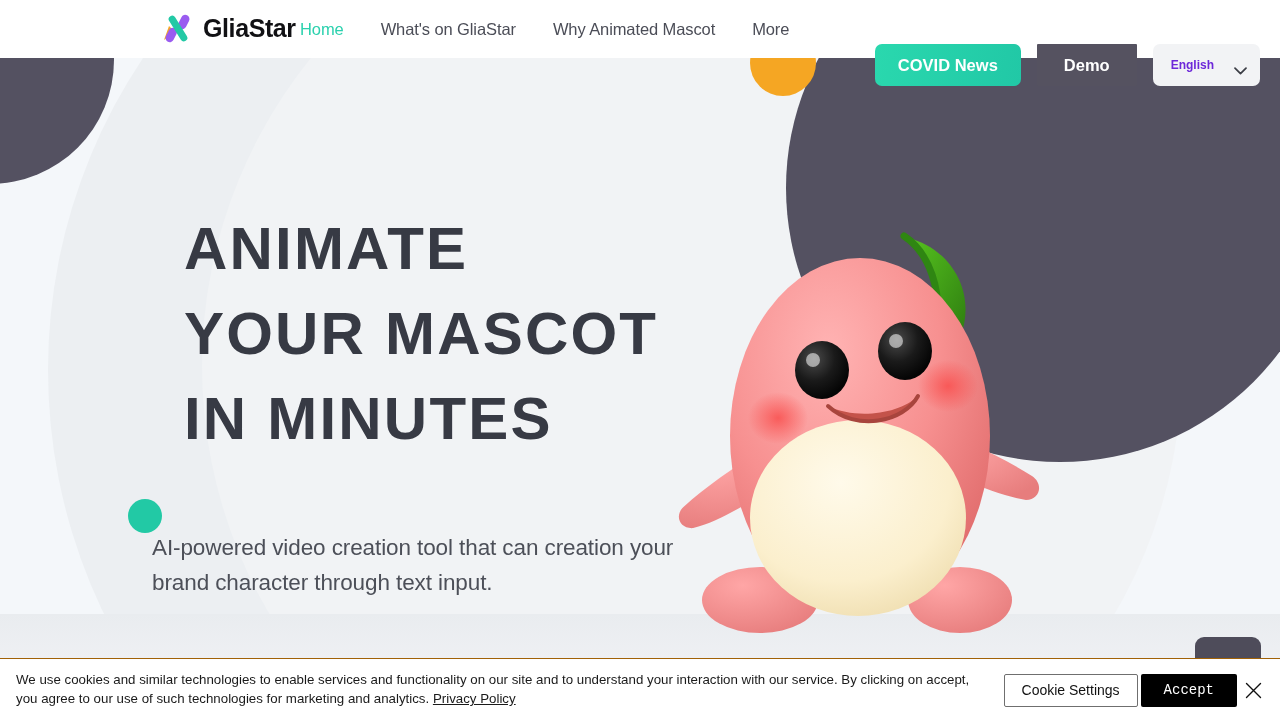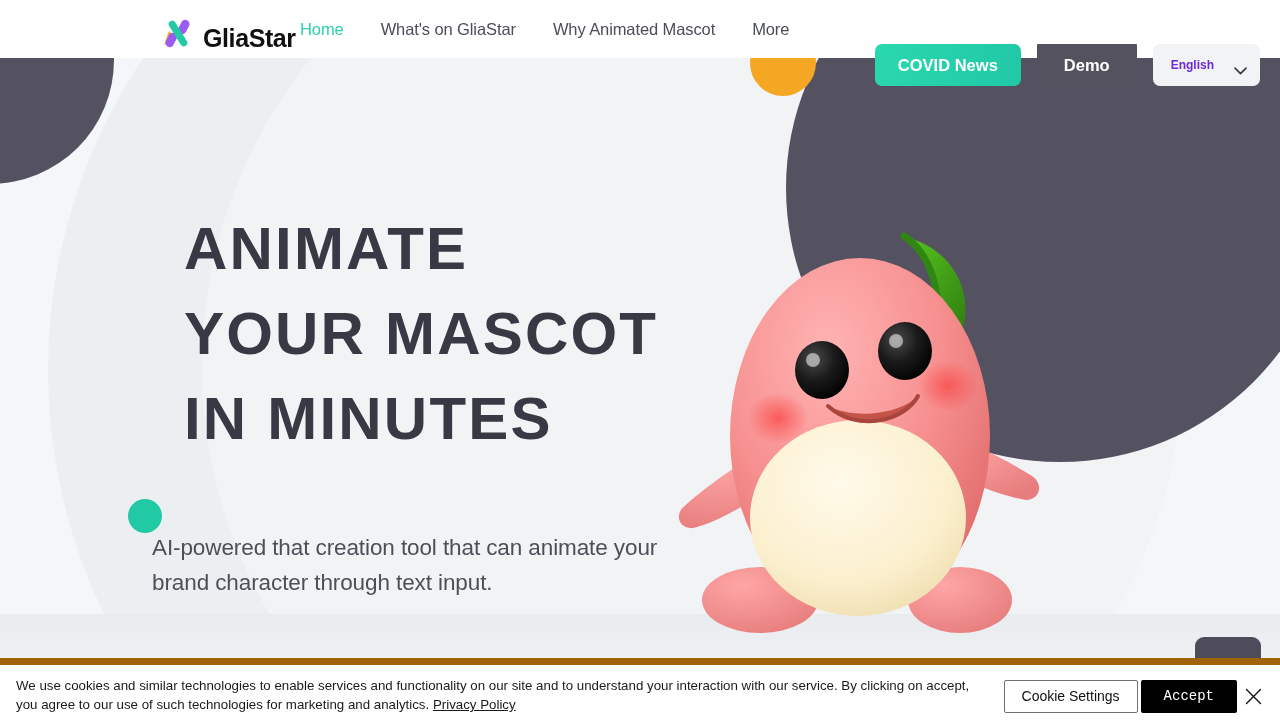--- a/index.html
+++ b/index.html
@@ -20,21 +20,21 @@
     display: flex; align-items: center;
     z-index: 50;
   }
   #brand {
     position: absolute; left: 160px; top: 11px;
     display: flex; align-items: center; gap: 9px;
   }
   #logo-mark { position: relative; width: 34px; height: 34px; }
   #brand-name {
     font-size: 25px; font-weight: bold; color: #111114;
-    letter-spacing: -0.4px; line-height: 34px; margin-top: 10px;
+    letter-spacing: -0.4px; line-height: 34px;
   }
 
   #nav-links {
     position: absolute; left: 300px; top: 0; height: 58px;
     display: flex; align-items: center; gap: 37px; justify-content: space-between;
   }
   .nav-link {
     font-size: 16.5px; color: #4b4d57; cursor: pointer;
     white-space: nowrap; letter-spacing: -0.1px;
   }
@@ -137,21 +137,21 @@
   #mascot {
     position: absolute; left: 660px; top: 160px;
     width: 400px; height: 430px; z-index: 8;
   }
 
   
   #cookie-bar {
     position: absolute; left: 0; bottom: 0;
     width: 1280px; height: 62px;
     background: #ffffff;
-    border-top: 7px solid #a16207;
+    border-top: 1px solid #a16207;
     display: flex; align-items: center;
     z-index: 100;
   }
   #cookie-text {
     position: absolute; left: 16px; top: 11px;
     width: 975px;
     font-size: 13.3px; line-height: 19px; color: #1a1a1a;
   }
   #privacy-link {
     color: #1a1a1a; text-decoration: underline; cursor: pointer;
@@ -293,21 +293,21 @@
       </svg>
     </div>
 
     <div id="hero-content">
       <h1 id="headline">
         <span class="hl">ANIMATE</span>
         <span class="hl">YOUR MASCOT</span>
         <span class="hl">IN MINUTES</span>
       </h1>
       <div id="accent-dot"></div>
-      <p id="subtitle">AI-powered that creation tool that can animate your brand character through text input.</p>
+      <p id="subtitle">AI-powered video creation tool that can creation your brand character through text input.</p>
     </div>
 
     <div id="cta-hidden"></div>
   </section>
 
   <div id="cookie-bar">
     <p id="cookie-text">
       <span>We use cookies and similar technologies to enable services and functionality on our site and to understand your interaction with our service. By clicking on accept, you agree to our use of such technologies for marketing and analytics.</span>
       <a id="privacy-link">Privacy Policy</a>
     </p>

